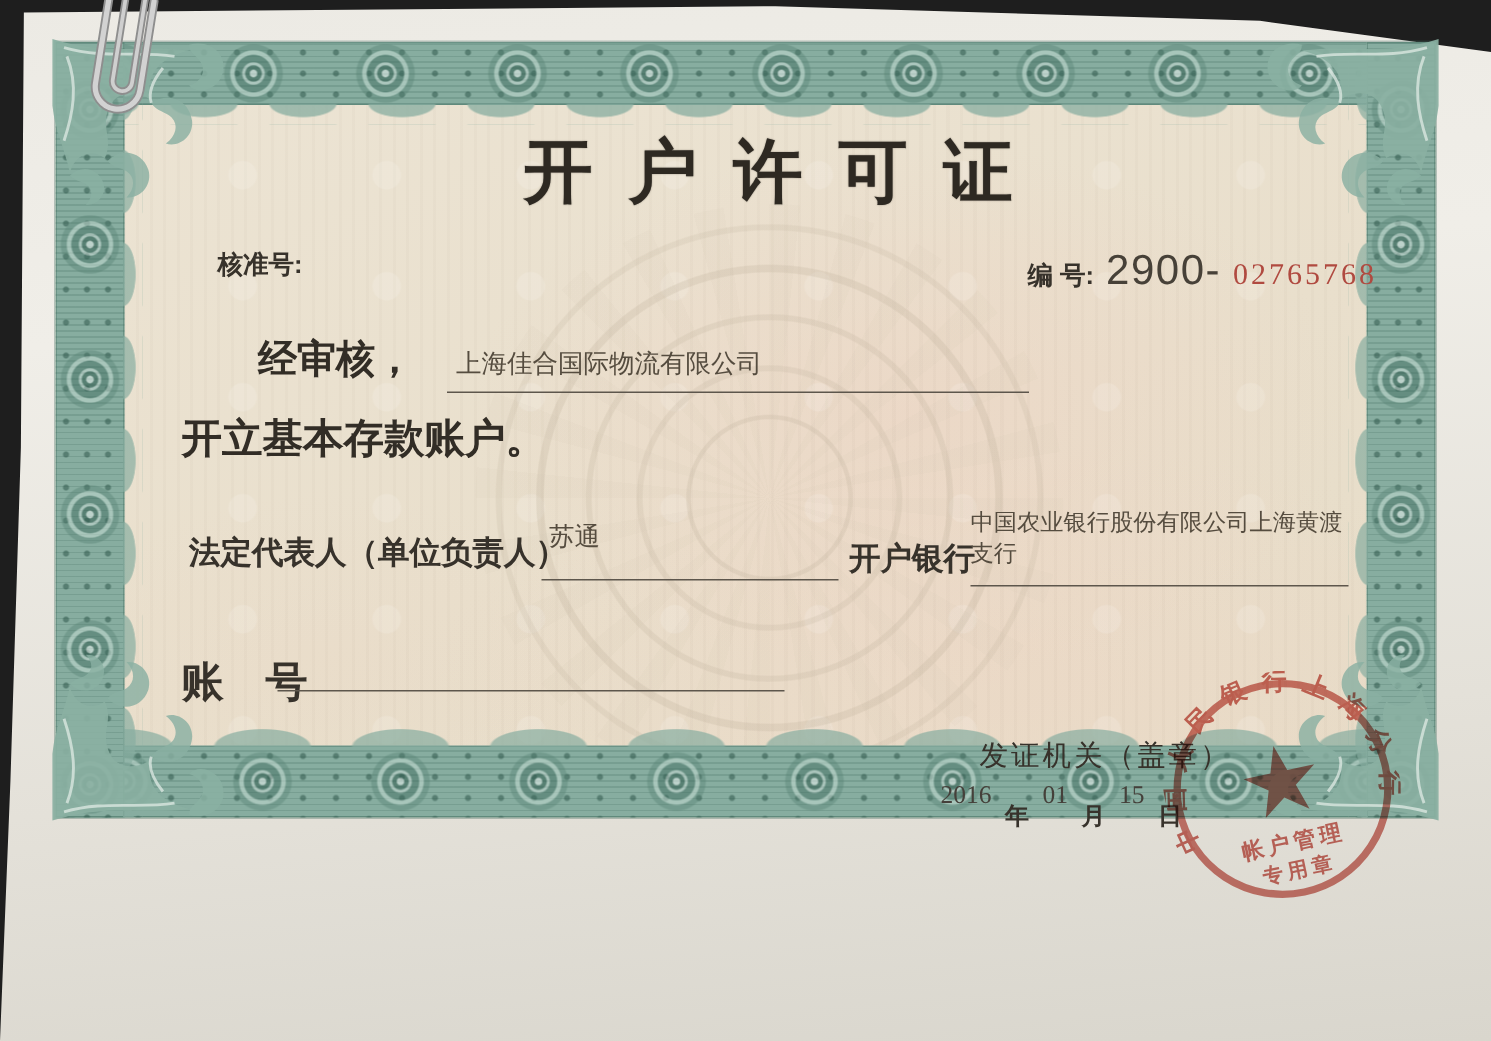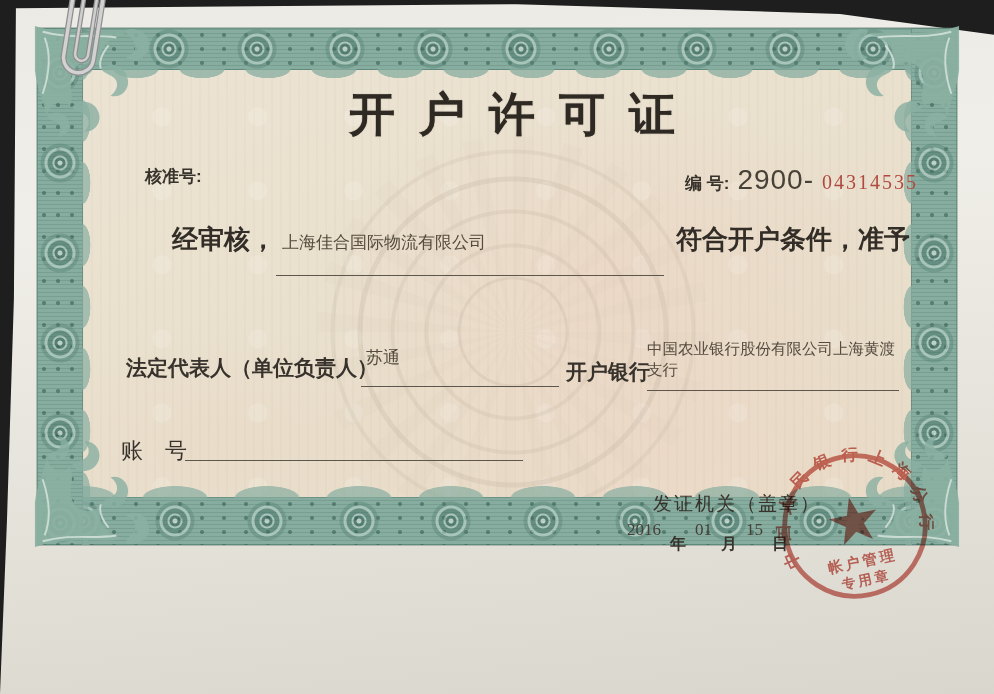--- a/index.html
+++ b/index.html
@@ -106,38 +106,38 @@
 
   .r-approval{left:108px;top:130px;display:flex;align-items:flex-start;}
   .r-approval .lbl{font-size:17px;padding-top:7px;}
   .r-approval .serifv{font-size:19px;margin-left:12px;letter-spacing:1px;}
 
   .r-serial{left:648px;top:136px;display:flex;align-items:baseline;}
   .r-serial .lbl{font-size:17px;}
   .r-serial .prefix{font-size:28px;margin-left:8px;color:#474138;letter-spacing:1px;}
   .r-serial .rednum{font-size:20px;margin-left:8px;color:var(--serial-red);letter-spacing:2px;font-family:"Liberation Serif",serif;}
 
-  .r-review{left:135px;top:194px;display:flex;align-items:baseline;}
+  .r-review{left:135px;top:194px;display:flex;align-items:baseline;gap:22px;}
   .big{font-size:26px;font-weight:700;color:#322d26;}
   .company{
     display:inline-block;width:388px;font-size:17px;
-    border-bottom:1.5px solid var(--line);padding:0 0 21px 6px;
+    border-bottom:1.5px solid var(--line);padding:0 0 7px 6px;
   }
   .r-review .suffix{margin-left:12px;}
   .line2{left:84px;top:246px;font-size:27px;font-weight:700;color:#322d26;}
 
   .rep-label{left:89px;top:326px;font-size:21px;font-weight:700;}
   .rep-value{left:329px;top:318px;font-size:17px;}
   .rep-line{left:324px;top:358px;width:198px;border-bottom:1.5px solid var(--line);}
 
   .bank-label{left:529px;top:330px;font-size:21px;font-weight:700;}
   .bank-value{left:610px;top:310px;width:258px;font-size:15.5px;line-height:21px;}
   .bank-line{left:610px;top:362px;width:252px;border-bottom:1.5px solid var(--line);}
 
-  .acct-label{left:84px;top:408px;font-size:22px;font-weight:400;}
+  .acct-label{left:84px;top:408px;font-size:28px;font-weight:700;}
   .acct-value{left:150px;top:400px;font-size:19px;letter-spacing:1.5px;}
   .acct-line{left:148px;top:432px;width:338px;border-bottom:1.5px solid var(--line);}
 
   .issuer{left:616px;top:463px;font-size:19px;font-weight:400;letter-spacing:2px;}
   .r-date{left:590px;top:492px;display:flex;align-items:flex-start;}
   .dt-num{font-family:"Liberation Serif",serif;font-size:17px;color:#45403a;}
   .dt-unit{font-size:16px;font-weight:700;margin:0 9px;transform:translateY(14px);}
 
   
   .seal{position:absolute;left:740px;top:420px;width:156px;height:156px;z-index:4;
@@ -233,29 +233,29 @@
 
       <h1 class="abs title">开户许可证</h1>
 
       <div class="abs r-approval">
         <span class="lbl">核准号:</span>
       </div>
 
       <div class="abs r-serial">
         <span class="lbl">编 号:</span>
         <span class="prefix">2900-</span>
-        <span class="rednum">04314535</span>
+        <span class="rednum">02765768</span>
       </div>
 
       <div class="abs r-review">
         <span class="big">经审核，</span>
         <span class="company serifv">上海佳合国际物流有限公司</span>
-        <span class="big suffix">符合开户条件，准予</span>
       </div>
 
+      <div class="abs line2">开立基本存款账户。</div>
 
       <div class="abs rep-label">法定代表人（单位负责人）</div>
       <div class="abs rep-value serifv">苏通</div>
       <div class="abs rep-line"></div>
 
       <div class="abs bank-label">开户银行</div>
       <div class="abs bank-value serifv">中国农业银行股份有限公司上海黄渡支行</div>
       <div class="abs bank-line"></div>
 
       <div class="abs acct-label">账　号</div>

